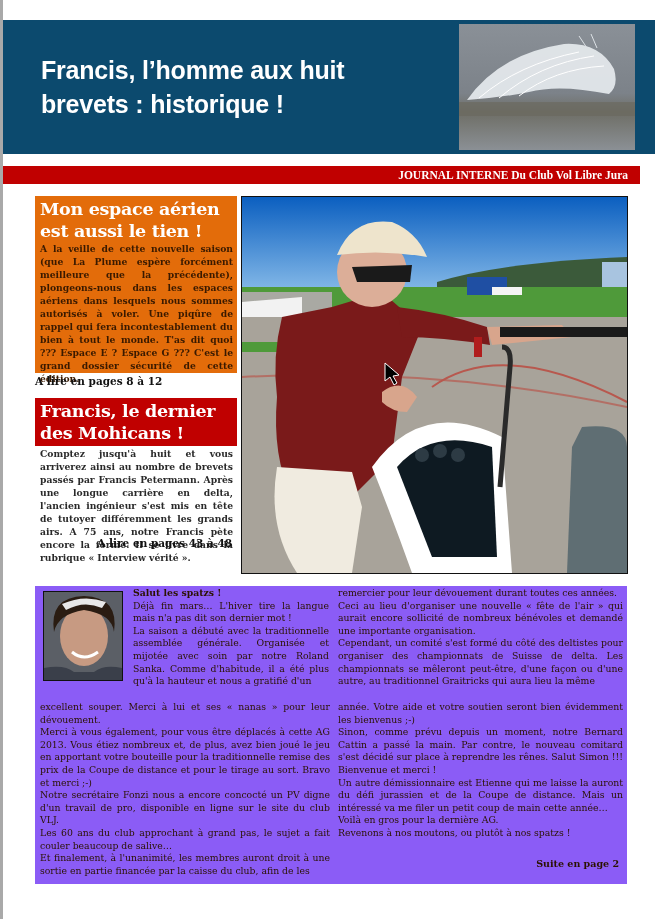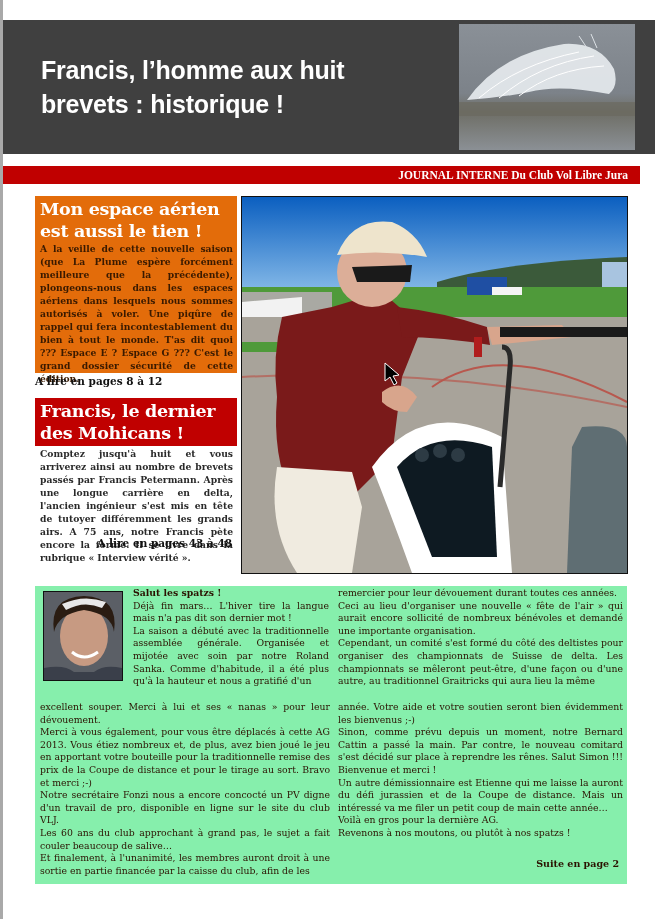--- a/index.html
+++ b/index.html
@@ -1,37 +1,37 @@
 <!DOCTYPE html>
 <html><head>
 <meta charset="utf-8">
 <style>
   html, body { margin:0; padding:0; }
   body { width:655px; height:919px; background:#ffffff; position:relative; overflow:hidden; font-family:"DejaVu Serif", serif; }
   .page-edge { position:absolute; left:0; top:0; width:3px; height:919px; background:#a9a9a9; }
-  .header { position:absolute; left:3px; top:20px; width:652px; height:134px; background:#404040; }
+  .header { position:absolute; left:3px; top:20px; width:652px; height:134px; background:#0c4a6e; }
   .header-title { position:absolute; left:38px; top:33px; width:400px; color:#fff; font-family:"Liberation Sans", sans-serif; font-weight:bold; font-size:25px; line-height:34px; letter-spacing:-0.2px; }
   .feather { position:absolute; left:456px; top:4px; width:176px; height:126px; overflow:hidden; }
   .band { position:absolute; left:3px; top:166px; width:637px; height:18px; background:#c00000; color:#fff; font-family:"Liberation Serif", serif; font-weight:bold; font-size:11.5px; line-height:18px; }
   .band-left { position:absolute; left:37px; top:0; }
   .band-right { position:absolute; right:12px; top:0;text-align:right; }
 
   .box1 { position:absolute; left:35px; top:196px; width:202px; height:177px; background:#e36c0a; }
   .box-title { color:#fff; font-weight:bold; font-size:17.5px; line-height:22px; padding:2px 4px 0 5px; letter-spacing:-0.3px; }
   .box-body { color:#3a1a00; font-weight:bold; font-size:9.2px; line-height:13px; padding:0 4px 0 5px; text-align:justify; }
   .more1 { position:absolute; left:35px; top:373px; width:197px; text-align:left; font-weight:bold; font-size:10.5px; line-height:16px; color:#111; }
 
   .box2-title { position:absolute; left:35px; top:398px; width:202px; height:48px; background:#c00000; }
   .box2-body { position:absolute; left:35px; top:447px; width:202px; color:#2a2a2a; font-weight:bold; font-size:9.2px; line-height:13px; }
   .box2-body .box-body { color:#2a2a2a; }
   .more2 { position:absolute; left:35px; top:535px; width:197px; text-align:right; font-weight:bold; font-size:10.5px; line-height:16px; color:#111; }
 
   .photo { position:absolute; left:241px; top:196px; width:385px; height:376px; border:1px solid #111; overflow:hidden; background:#1e78d2; }
 
-  .editorial { position:absolute; left:35px; top:586px; width:592px; height:298px; background:#86efac; }
+  .editorial { position:absolute; left:35px; top:586px; width:592px; height:298px; background:#8b5cf6; }
   .col { position:absolute; color:#2b1200; font-size:9.3px; line-height:12.6px; text-align:justify; }
   .col p { margin:0; }
   .colA-top { left:98px; top:1px; width:196px; }
   .colA-bot { left:5px; top:115px; width:290px; }
   .colB-top { left:303px; top:1px; width:285px; }
   .colB-bot { left:303px; top:115px; width:285px; }
   .greet { font-weight:bold; }
   .suite { position:absolute; right:8px; top:272px; font-weight:bold; font-size:9.5px; color:#2b1200; }
   .portrait { position:absolute; left:8px; top:5px; width:78px; height:88px; border:1px solid #111; overflow:hidden; background:#6a6a6a; }
 </style>

